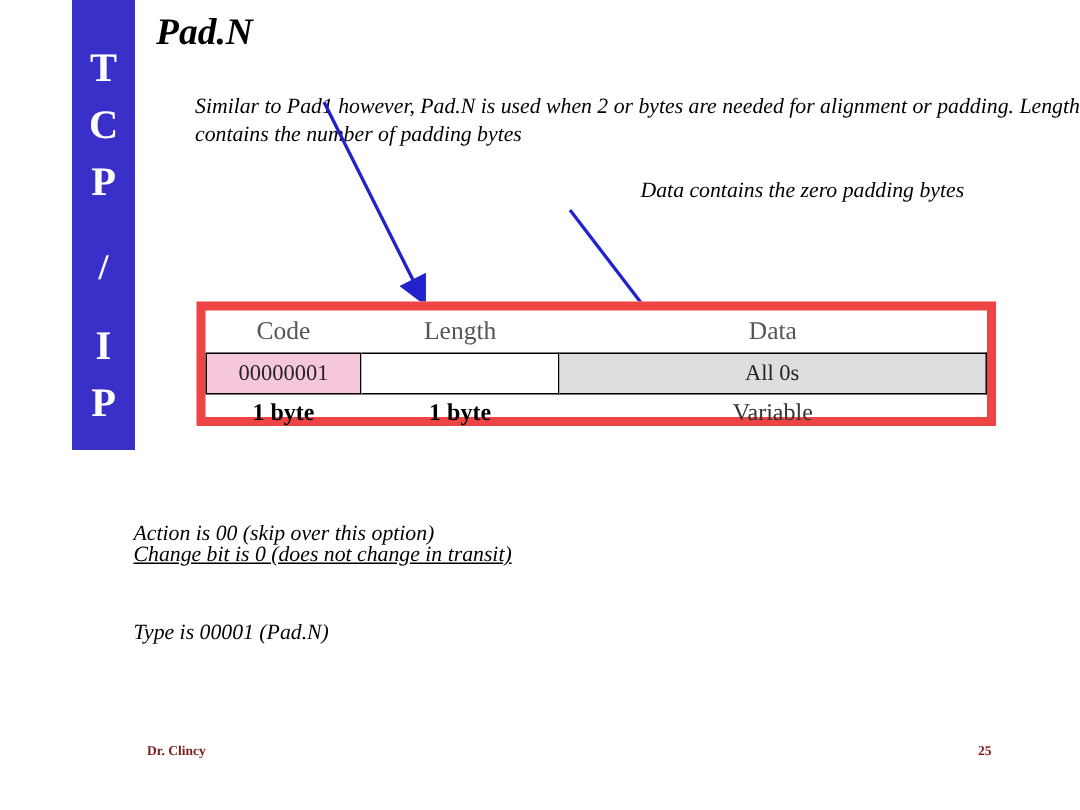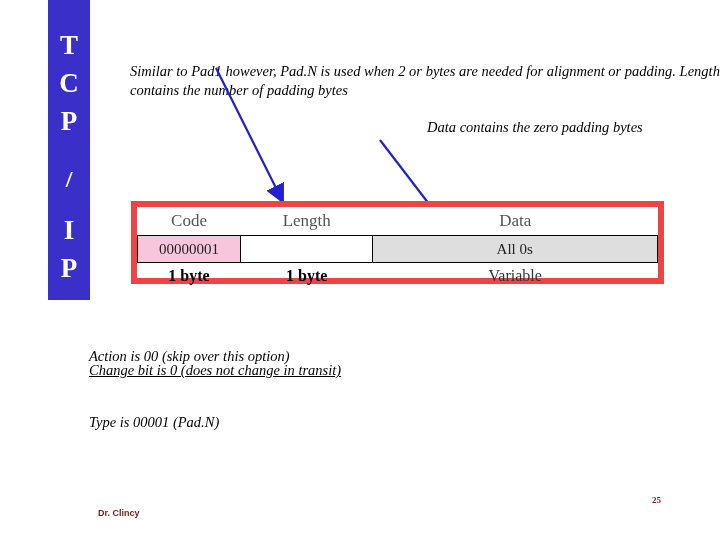--- a/index.html
+++ b/index.html
@@ -161,22 +161,22 @@
     color: #000000;
   }
   #note1 { top: 348px; }
   #note2 { top: 362px; text-decoration: underline; }
   #note3 { top: 414px; }
 
   
   #footer-author {
     position: absolute;
     left: 98px;
-    top: 508px;
-    font-family: Liberation Sans, sans-serif;
+    top: 495px;
+    font-family: Liberation Serif, serif;
     font-weight: bold;
     font-size: 9px;
     color: #7a1a1a;
   }
   #footer-page {
     position: absolute;
     left: 652px;
     top: 495px;
     font-family: "Liberation Serif", serif;
     font-weight: bold;
@@ -191,20 +191,21 @@
 
   <div id="sidebar">
     <div class="letter l0">T</div>
     <div class="letter l1">C</div>
     <div class="letter l2">P</div>
     <div class="letter l3">/</div>
     <div class="letter l4">I</div>
     <div class="letter l5">P</div>
   </div>
 
+  <div id="title">Pad.N</div>
 
   <div id="para1" class="body-text">Similar to Pad1 however, Pad.N is used when 2 or bytes are needed for alignment or padding. Length contains the number of padding bytes</div>
   <div id="para2" class="body-text">Data contains the zero padding bytes</div>
 
   <svg class="arrow-svg" viewBox="0 0 720 540">
     <defs>
       <marker id="ah" markerWidth="9" markerHeight="9" refX="7" refY="4.5" orient="auto">
         <path d="M0,0 L9,4.5 L0,9 z" fill="#2222cc"></path>
       </marker>
     </defs>

